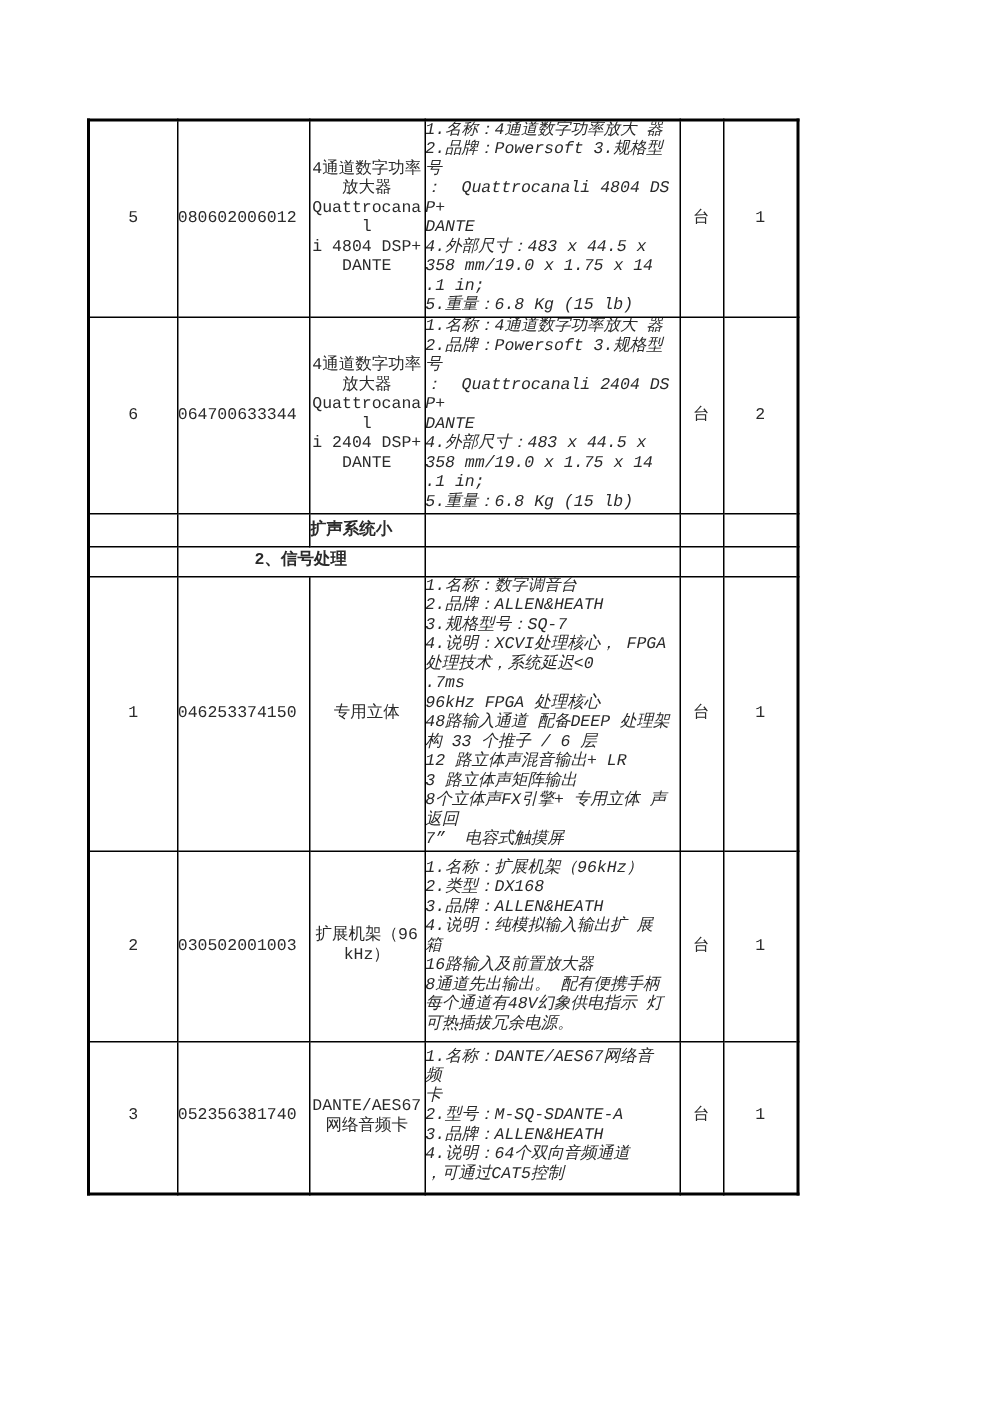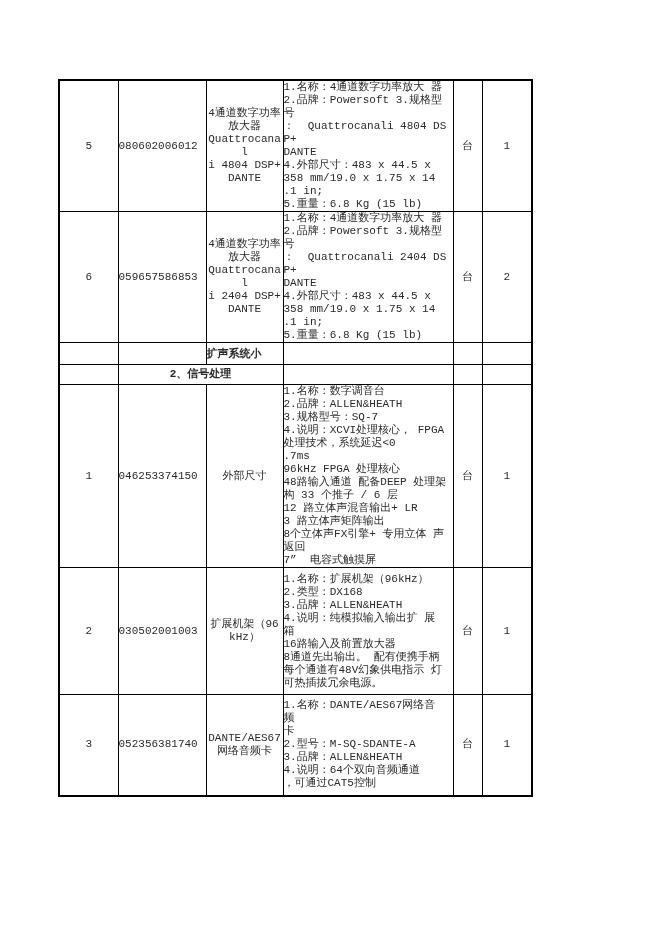--- a/index.html
+++ b/index.html
@@ -39,21 +39,21 @@
   col.c-qty{width:50px;}
 
   td.seq,td.unit,td.qty{text-align:center;}
   td.code{text-align:left;padding-left:5px;margin-left:22px;}
   td.name{
     text-align:center;padding-left:3px;padding-right:1px;
     white-space:pre-wrap;word-break:break-all;
   }
   td.desc{
     text-align:left;padding-left:4px;padding-right:2px;
-    white-space:pre-wrap;word-break:break-all;
+    white-space:pre-wrap;word-break:break-all;font-style:italic;
   }
   tr.row-5{height:128px;}
   tr.row-6{height:116px;}
   tr.row-subtotal{height:22px;}
   tr.row-section{height:20px;}
   tr.row-1{height:177px;}
   tr.row-2{height:127px;}
   tr.row-3{height:101px;}
 
   td.subtotal-cell{
@@ -104,21 +104,21 @@
 4.外部尺寸：483 x 44.5 x
 358 mm/19.0 x 1.75 x 14
 .1 in;
 5.重量：6.8 Kg (15 lb)</td>
       <td class="unit">台</td>
       <td class="qty">1</td>
     </tr>
 
     <tr class="row-6">
       <td class="seq">6</td>
-      <td class="code">059657586853</td>
+      <td class="code">064700633344</td>
       <td class="name">4通道数字功率
 放大器
 Quattrocanal
 i 2404 DSP+
 DANTE</td>
       <td class="desc">1.名称：4通道数字功率放大 器
 2.品牌：Powersoft 3.规格型号
 ：  Quattrocanali 2404 DSP+
 DANTE
 4.外部尺寸：483 x 44.5 x
@@ -142,21 +142,21 @@
       <td></td>
       <td class="section-cell" colspan="2">2、信号处理</td>
       <td></td>
       <td></td>
       <td></td>
     </tr>
 
     <tr class="row-1">
       <td class="seq">1</td>
       <td class="code">046253374150</td>
-      <td class="name">外部尺寸</td>
+      <td class="name">专用立体</td>
       <td class="desc">1.名称：数字调音台
 2.品牌：ALLEN&amp;HEATH
 3.规格型号：SQ-7
 4.说明：XCVI处理核心， FPGA
 处理技术，系统延迟&lt;0
 .7ms
 96kHz FPGA 处理核心
 48路输入通道 配备DEEP 处理架
 构 33 个推子 / 6 层
 12 路立体声混音输出+ LR

